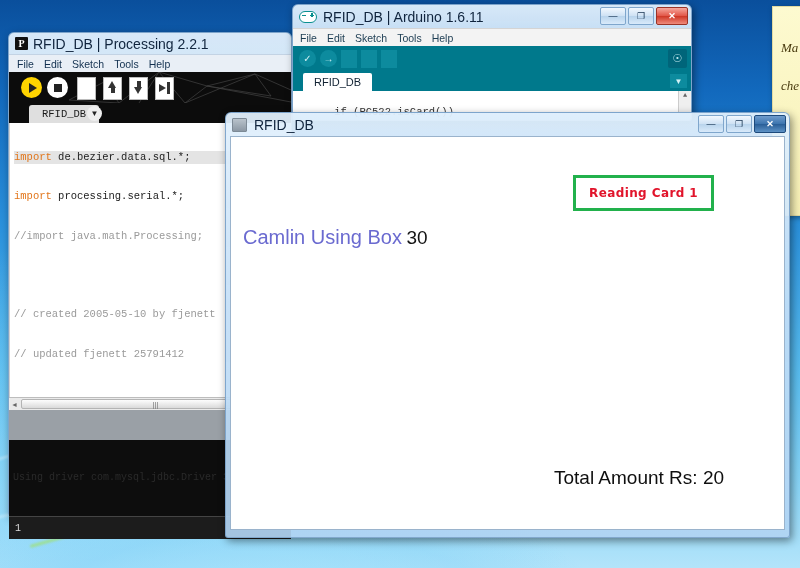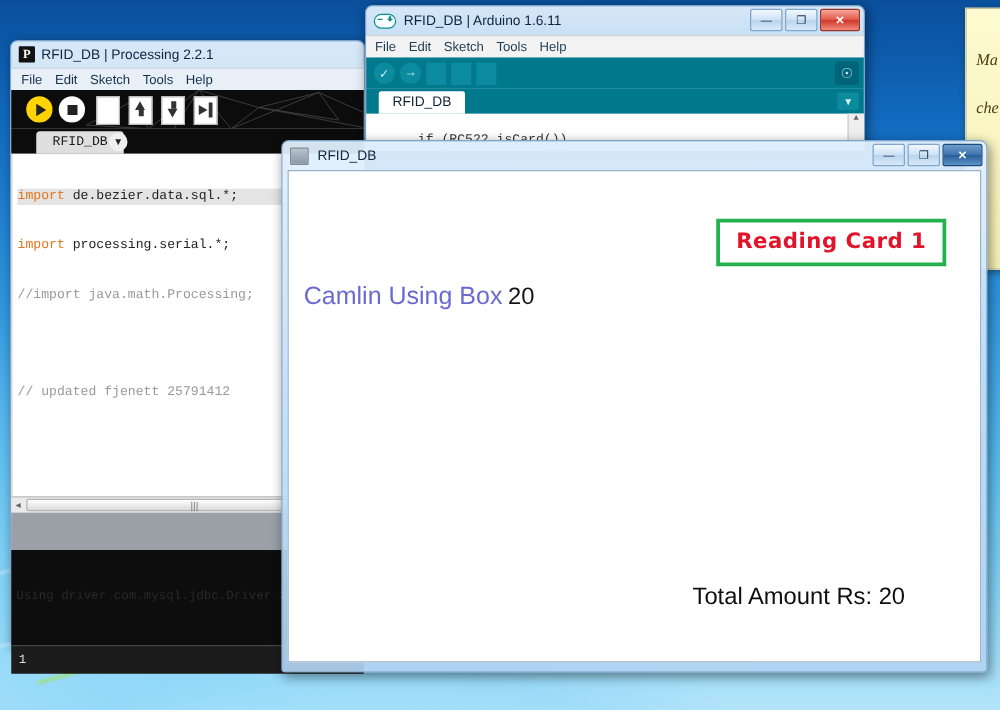--- a/index.html
+++ b/index.html
@@ -30,21 +30,21 @@
   }
   
   .win{position:absolute;box-shadow:2px 3px 9px rgba(0,0,0,.45);}
   .aeroframe{
     background:linear-gradient(180deg, rgba(226,240,252,.95) 0%, rgba(196,223,247,.93) 45%, rgba(176,211,242,.92) 100%);
     border:1px solid rgba(120,160,200,.9);
     border-radius:6px 6px 3px 3px;
     padding:0;
   }
   .titlebar{height:22px;display:flex;align-items:center;padding:0 2px 0 6px;position:relative;}
-  .title-txt{font-size:11px;color:#10243d;white-space:nowrap;overflow:hidden;}
+  .title-txt{font-size:14px;color:#10243d;white-space:nowrap;overflow:hidden;}
   .winbtns{position:absolute;right:3px;top:2px;display:flex;gap:2px;}
   .wbtn{
     width:24px;height:16px;border:1px solid #7fa6cc;border-radius:2px;
     background:linear-gradient(180deg,#f2f8fe 0%,#cfe2f4 48%,#b9d4ec 52%,#d9eafa 100%);
     font-size:9px;color:#16324f;display:flex;align-items:center;justify-content:center;
     font-family:"Liberation Sans",sans-serif;line-height:1;
   }
   .wbtn.close{
     width:30px;
     background:linear-gradient(180deg,#f6a79c 0%,#e2584a 48%,#cf3827 52%,#ef8b7c 100%);
@@ -179,21 +179,21 @@
   }
   #out .canvas{
     background:#ffffff;height:392px;margin:0 4px 4px 4px;border:1px solid #9ab3cc;
     position:relative;overflow:hidden;
   }
   #reading-box{
     position:absolute;left:342px;top:38px;padding:5px 13px 7px 13px;
     border:3px solid #22b14c;background:#fff;
   }
   #reading-box span{
-    font-family:"DejaVu Sans", sans-serif;font-weight:bold;font-size:17px;color:#e1142b;
+    font-family:"DejaVu Sans", sans-serif;font-weight:bold;font-size:12px;color:#e1142b;
     letter-spacing:.4px;white-space:nowrap;
   }
   #item-line{position:absolute;left:12px;top:89px;white-space:nowrap;}
   #item-line .nm{font-size:20px;color:#6a6ad0;font-family:"Liberation Sans",sans-serif;}
   #item-line .amt{font-size:19px;color:#141414;font-family:"Liberation Sans",sans-serif;}
   #total-line{
     position:absolute;left:323px;top:330px;font-size:19px;color:#0f0f0f;white-space:nowrap;
     font-family:"Liberation Sans",sans-serif;
   }
 </style>
@@ -266,20 +266,21 @@
   <div class="tabrow">
     <div class="ptab">RFID_DB</div>
     <div class="pchev">▼</div>
   </div>
 
   <div class="editor">
     <div class="ln hl"><span class="kw">import</span> de.bezier.data.sql.*;</div>
     <div class="ln"><span class="kw">import</span> processing.serial.*;</div>
     <div class="ln"><span class="cmt">//import java.math.Processing;</span></div>
     <div class="ln">&nbsp;</div>
+    <div class="ln"><span class="cmt">// created 2005-05-10 by fjenett</span></div>
     <div class="ln"><span class="cmt">// updated fjenett 25791412</span></div>
     <div class="ln">&nbsp;</div>
     
     
     
     
     
     
     
     
@@ -360,18 +361,18 @@
     </div>
   </div>
 
   <div class="canvas">
     <div id="reading-box">
       <span>Reading Card 1</span>
     </div>
 
     <div id="item-line">
       <span class="nm">Camlin Using Box</span>
-      <span class="amt">20</span>
+      <span class="amt">30</span>
     </div>
 
     <div id="total-line">Total Amount Rs: 20</div>
   </div>
 </div>
 
 </body></html>

